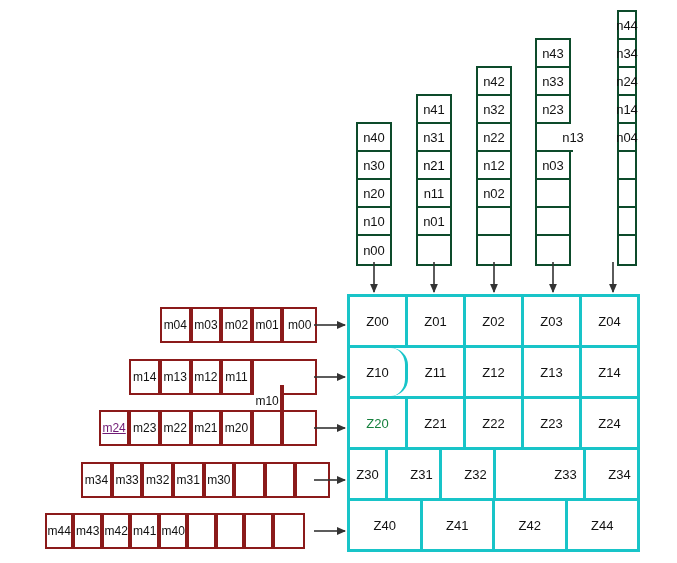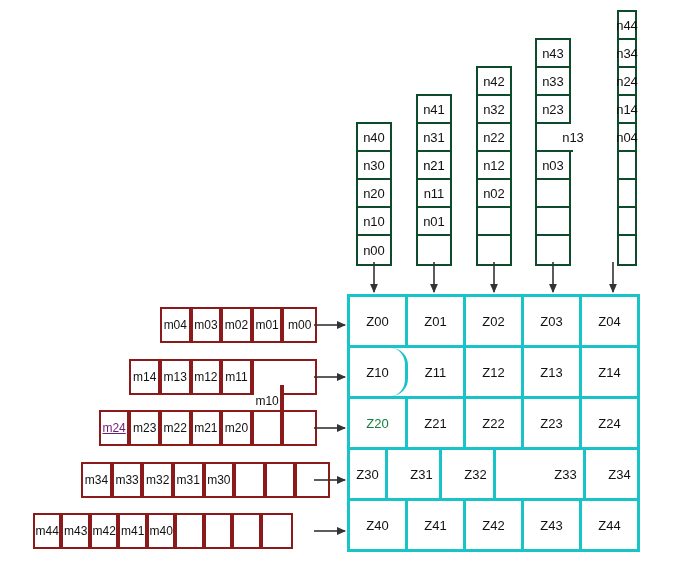--- a/index.html
+++ b/index.html
@@ -187,21 +187,21 @@
       <div class="mrow" style="left: 68.2px; top: 462px; width: 248.8px; border-color: rgb(139, 26, 26); margin-left: 13px;">
         <div class="mcell" style="border-right-color: rgb(139, 26, 26); color: rgb(17, 17, 17);">m34</div>
         <div class="mcell" style="border-right-color: rgb(139, 26, 26); color: rgb(17, 17, 17);">m33</div>
         <div class="mcell" style="border-right-color: rgb(139, 26, 26); color: rgb(17, 17, 17);">m32</div>
         <div class="mcell" style="border-right-color: rgb(139, 26, 26); color: rgb(17, 17, 17);">m31</div>
         <div class="mcell" style="border-right-color: rgb(139, 26, 26); color: rgb(17, 17, 17);">m30</div>
         <div class="mcell" style="border-right-color: rgb(139, 26, 26); color: rgb(17, 17, 17);"></div>
         <div class="mcell" style="border-right-color: rgb(139, 26, 26); color: rgb(17, 17, 17);"></div>
         <div class="mcell" style="border-right-color: rgb(139, 26, 26); color: rgb(17, 17, 17);"></div>
       </div>
-      <div class="mrow" style="left: 33px; top: 513px; width: 260px; border-color: rgb(139, 26, 26);">
+      <div class="mrow" style="left: 45px; top: 513px; width: 260px; border-color: rgb(139, 26, 26);">
         <div class="mcell" style="border-right-color: rgb(139, 26, 26); color: rgb(17, 17, 17);">m44</div>
         <div class="mcell" style="border-right-color: rgb(139, 26, 26); color: rgb(17, 17, 17); text-align: center;">m43</div>
         <div class="mcell" style="border-right-color: rgb(139, 26, 26); color: rgb(17, 17, 17);">m42</div>
         <div class="mcell" style="border-right-color: rgb(139, 26, 26); color: rgb(17, 17, 17);">m41</div>
         <div class="mcell" style="border-right-color: rgb(139, 26, 26); color: rgb(17, 17, 17);">m40</div>
         <div class="mcell" style="border-right-color: rgb(139, 26, 26); color: rgb(17, 17, 17);"></div>
         <div class="mcell" style="border-right-color: rgb(139, 26, 26); color: rgb(17, 17, 17);"></div>
         <div class="mcell" style="border-right-color: rgb(139, 26, 26); color: rgb(17, 17, 17);"></div>
         <div class="mcell" style="border-right-color: rgb(139, 26, 26); color: rgb(17, 17, 17);"></div>
       </div>
@@ -253,18 +253,17 @@
         <div class="zcell" style="border-right-color: rgb(24, 196, 200); color: rgb(17, 17, 17);">Z30</div>
         <div class="zcell" style="border-right-color: rgb(24, 196, 200); color: rgb(17, 17, 17);">Z31</div>
         <div class="zcell" style="border-right-color: rgb(24, 196, 200); color: rgb(17, 17, 17);">Z32</div>
         <div class="zcell" style="border-right-color: rgb(24, 196, 200); color: rgb(17, 17, 17); margin-left: 36px;">Z33</div>
         <div class="zcell" style="border-right-color: rgb(24, 196, 200); color: rgb(17, 17, 17);">Z34</div>
       </div>
       <div class="zrow" style="border-bottom-color: rgb(24, 196, 200);">
         <div class="zcell" style="border-right-color: rgb(24, 196, 200); color: rgb(17, 17, 17);">Z40</div>
         <div class="zcell" style="border-right-color: rgb(24, 196, 200); color: rgb(17, 17, 17);">Z41</div>
         <div class="zcell" style="border-right-color: rgb(24, 196, 200); color: rgb(17, 17, 17);">Z42</div>
-        <div class="zcell" style="border-right-color: rgb(24, 196, 200); color: rgb(17, 17, 17);">Z43</div>
         <div class="zcell" style="border-right-color: rgb(24, 196, 200); color: rgb(17, 17, 17);">Z44</div>
       </div>
     </div>
 
 </div>
 
 </body></html>

